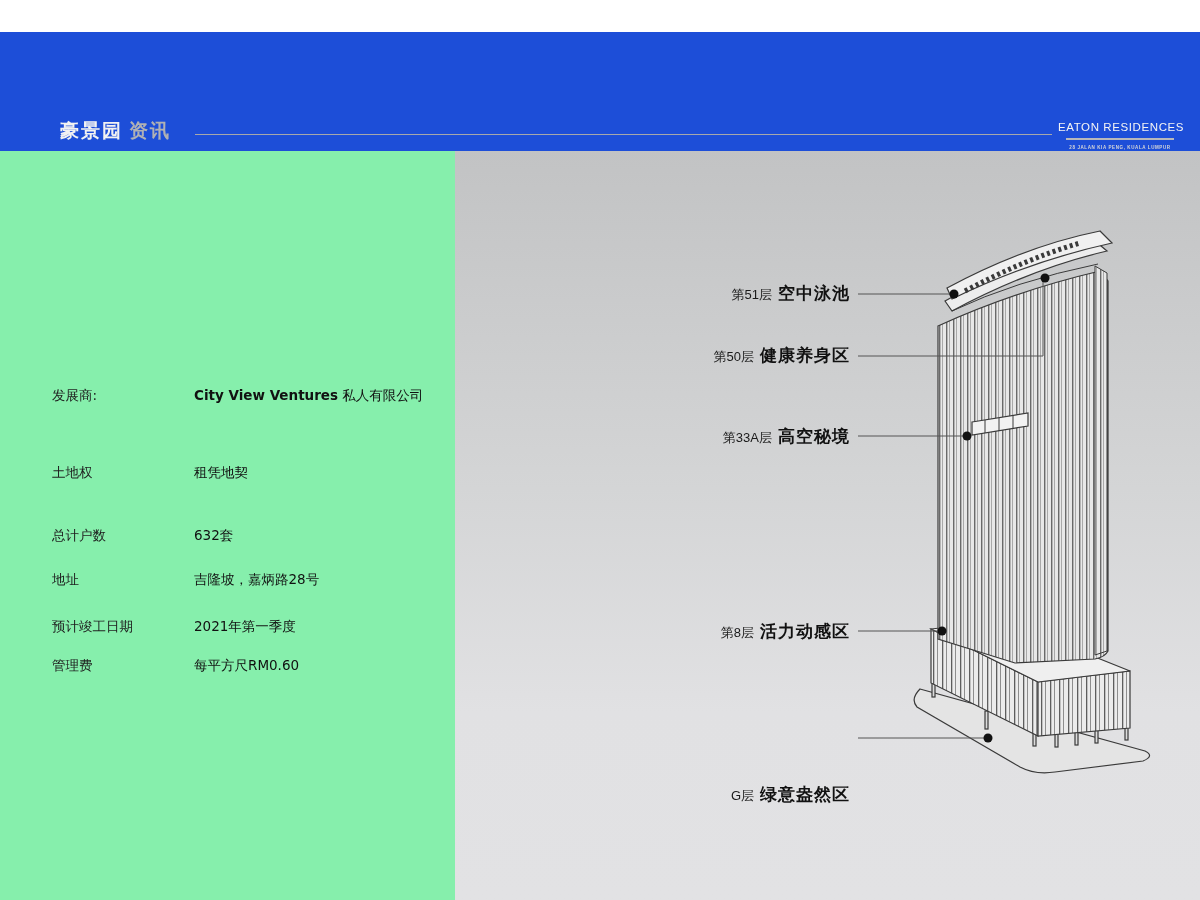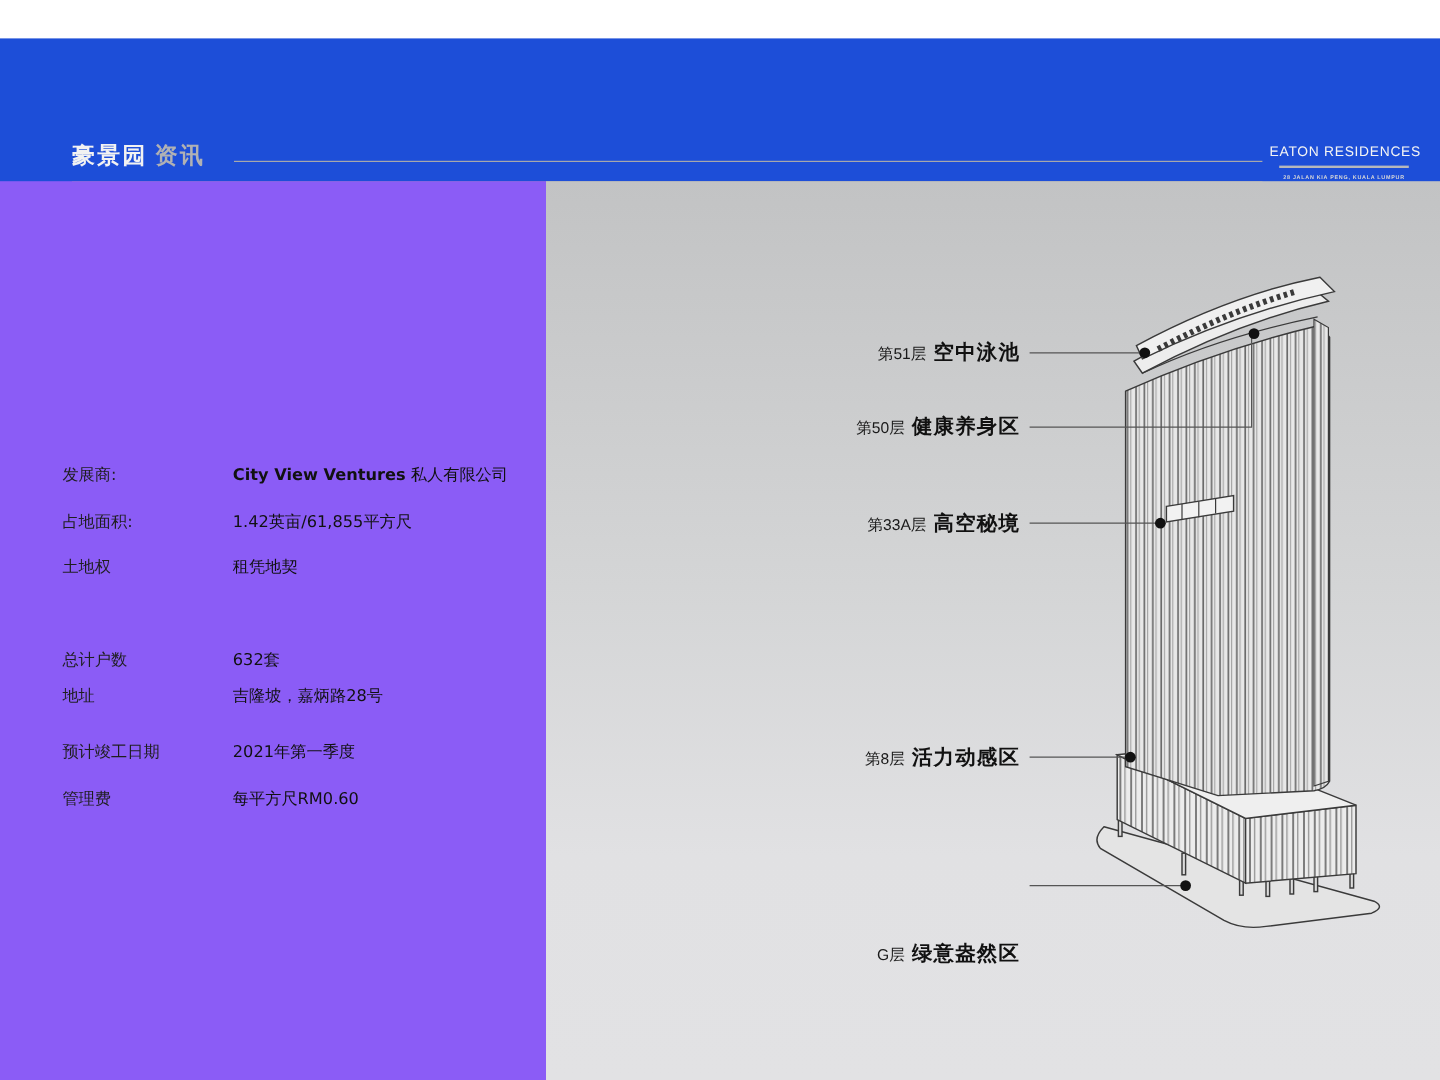--- a/index.html
+++ b/index.html
@@ -38,21 +38,21 @@
     }
     .project-address {
       position: absolute; left: 1058px; top: 113px; width: 124px;
       color: #d8d8d8; font-family: "Liberation Sans", sans-serif;
       font-size: 4.5px; letter-spacing: 0.6px; text-align: center; white-space: nowrap;
       font-weight: bold;
     }
 
     .left-panel {
       position: absolute; left: 0; top: 151px; width: 455px; height: 749px;
-      background: #8b5cf6;
+      background: #86efac;
     }
     .info-row { position: absolute; left: 52px; height: 20px; width: 380px; }
     .info-label {
       position: absolute; left: 0; top: 0; font-size: 13.5px; color: #1e1e1e;
       white-space: nowrap;
     }
     .info-value {
       position: absolute; left: 142px; top: 0; font-size: 13.5px; color: #111;
       white-space: nowrap;
     }
@@ -84,33 +84,29 @@
   <div class="project-name">EATON RESIDENCES</div>
   <div class="project-rule"></div>
   <div class="project-address">28 JALAN KIA PENG, KUALA LUMPUR</div>
 </div>
 
 <div class="left-panel">
   <div class="info-row" style="top:236px;">
     <span class="info-label">发展商:</span>
     <span class="info-value"><span class="latin">City View Ventures</span><span> 私人有限公司</span></span>
   </div>
-  <div class="info-row" style="top:275px;">
-    <span class="info-label">占地面积:</span>
-    <span class="info-value">1.42英亩/61,855平方尺</span>
-  </div>
   <div class="info-row" style="top:313px;font-family:Liberation Mono, monospace;">
     <span class="info-label">土地权</span>
     <span class="info-value">租凭地契</span>
   </div>
   <div class="info-row" style="top:372px;margin-top:48px;">
     <span class="info-label">地址</span>
     <span class="info-value">吉隆坡，嘉炳路28号</span>
   </div>
-  <div class="info-row" style="top:390px;text-decoration:underline;">
+  <div class="info-row" style="top:376px;text-decoration:underline;">
     <span class="info-label">总计户数</span>
     <span class="info-value">632套</span>
   </div>
   <div class="info-row" style="top:467px;">
     <span class="info-label">预计竣工日期</span>
     <span class="info-value">2021年第一季度</span>
   </div>
   <div class="info-row" style="top:506px;">
     <span class="info-label">管理费</span>
     <span class="info-value">每平方尺RM0.60</span>

